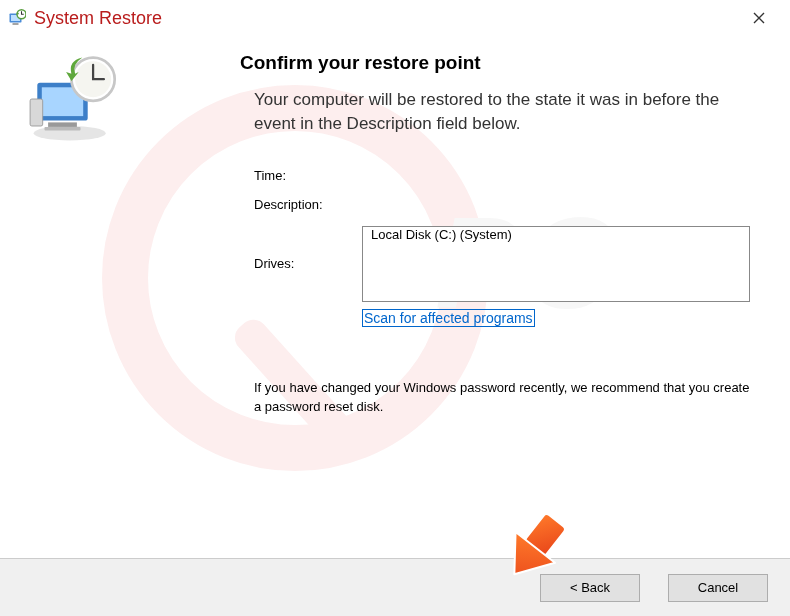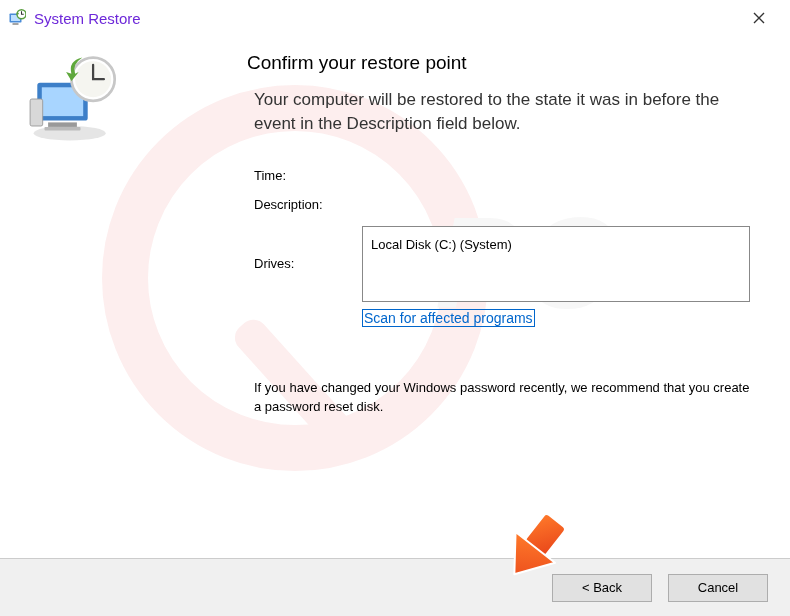--- a/index.html
+++ b/index.html
@@ -22,21 +22,21 @@
     }
     .titlebar {
       display: flex;
       align-items: center;
       height: 36px;
       padding: 0 8px;
       position: relative;
       z-index: 2;
     }
     .titlebar-icon { width: 18px; height: 18px; margin-right: 8px; }
-    .titlebar-text { flex: 1; font-size: 15px; color: #6d28d9; }
+    .titlebar-text { flex: 1; font-size: 18px; color: #b91c1c; }
     .titlebar-close {
       width: 46px; height: 30px;
       display: flex; align-items: center; justify-content: center;
       font-size: 16px; color: #333; cursor: pointer;
     }
     .content {
       display: flex;
       padding: 0 10px;
       position: relative;
       z-index: 2;
@@ -47,35 +47,34 @@
       padding: 18px 8px 0 8px;
     }
     .restore-icon { width: 100px; height: 90px; margin-left: 8px; }
     .right-col {
       flex: 1;
       padding: 16px 30px 0 0;
       color: #000;
     }
     .heading {
       font-size: 19px;
-      font-weight: 400;
+      font-weight: 700;
       color: #000;
       margin-bottom: 14px;
-      margin-left: 7px;
     }
     .intro-text { font-size: 17px; color: #333; line-height: 1.4; margin-bottom: 32px; padding-left: 14px; }
     .info-row { display: flex; margin-bottom: 14px; padding-left: 14px; flex-direction: column; }
     .info-label { width: 108px; color: #000; }
     .info-value { flex: 1; color: #000; }
     .drives-row { display: flex; padding-left: 14px; margin-bottom: 6px; align-items: center; }
     .drives-box {
       flex: 1;
       border: 1px solid #888;
       height: 76px;
-      padding: 10px 8px;
+      padding: 0 8px;
       background: #fff;
     }
     .scan-link-row { padding-left: 122px; margin-top: 8px; }
     .scan-link {
       color: #0066cc;
       border: 1px solid #0066cc;
       padding: 0 1px;
       cursor: pointer;
       font-size: 14px;
       margin-top: 32px;
@@ -85,21 +84,21 @@
     .footer {
       position: absolute;
       bottom: 0; left: 0; right: 0;
       height: 58px;
       border-top: 1px solid #ccc;
       background: #f0f0f0;
       display: flex;
       justify-content: flex-end;
       align-items: center;
       padding-right: 22px;
-      gap: 16px;
+      gap: 28px;
       z-index: 2;
     }
     .btn {
       min-width: 100px;
       height: 28px;
       background: #e1e1e1;
       border: 1px solid #adadad;
       font-size: 13px;
       color: #000;
       cursor: pointer;

